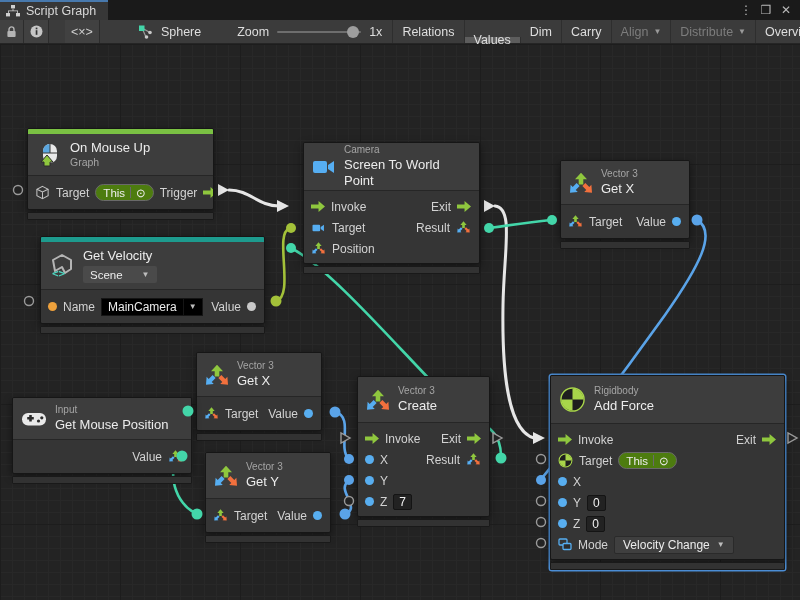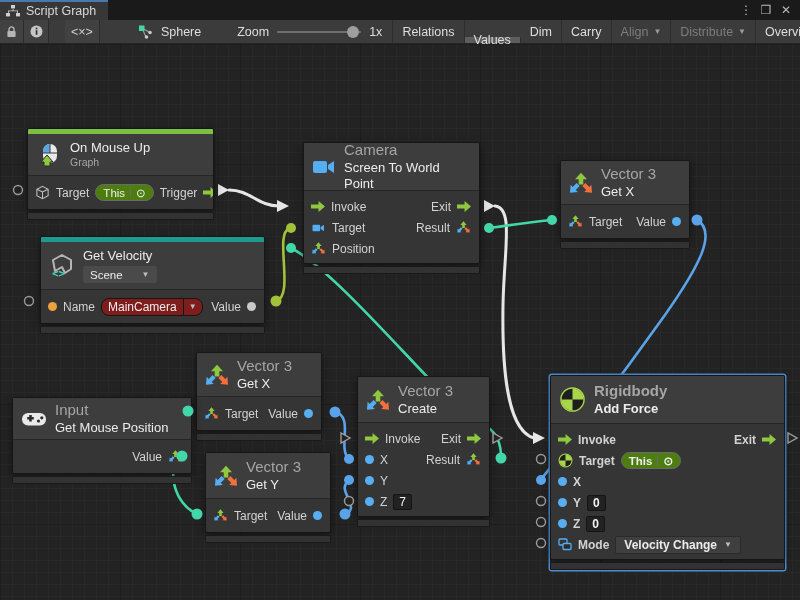--- a/index.html
+++ b/index.html
@@ -38,43 +38,43 @@
       linear-gradient(#282828 1px, transparent 1px),
       linear-gradient(90deg,#282828 1px, transparent 1px);
     background-size:120px 120px,120px 120px,12px 12px,12px 12px; }
   svg.layer { position:absolute; left:0; top:0; width:800px; height:556px; }
 
   
   .node { position:absolute; }
   .node .main { background:#353535; border:1px solid #161616; border-radius:2px;
     box-shadow:0 3px 8px rgba(0,0,0,.45); overflow:hidden; }
   .node .footer { margin-top:2px; height:8px; background:#323232; border:1px solid #191919; border-radius:1px; }
-  .node.selected { box-shadow:0 0 0 1.5px #4d90d8; border-radius:2px;font-weight:bold; }
+  .node.selected { box-shadow:0 0 0 1.5px #4d90d8; border-radius:2px; }
   .colorbar { height:5px; }
   .hdr { display:flex; align-items:center; gap:8px; padding:6px 10px 6px 8px; background:#3d3d3d;
     border-bottom:1px solid #262626; }
   .hdr .tt { display:flex; flex-direction:column; justify-content:center; line-height:1.25; }
-  .cat { font-size:15px; color:#a5a5a5; }
+  .cat { font-size:10px; color:#a5a5a5; }
   .title { font-size:13px; color:#ececec; }
   .sub { font-size:10.5px; color:#a5a5a5; }
   .rows { padding:5px 0 4px 0; }
   .row { display:flex; align-items:center; gap:6px; height:21px; padding:0 8px 0 7px;
     font-size:12px; color:#d2d2d2; white-space:nowrap; }
   .row.single { height:33px; }
   .ml { margin-left:auto; display:flex; align-items:center; gap:6px; }
   .dot { width:9px; height:9px; border-radius:50%; flex:none; }
   .dot.blue { background:#58aef0; }
   .dot.orange { background:#eea13c; } .dot.gray { background:#c9c9c9; }
   .chip { display:inline-flex; align-items:center; gap:5px; border:1px solid #6a6a6a; border-radius:9px;
     background:#4d7c0f; height:17px; padding:0 7px; font-size:11.5px; color:#eee; }
   .chip .sep { width:1px; height:11px; background:#6a6a6a; }
   .field { display:inline-flex; align-items:center; background:#222; border:1px solid #141414;
     border-radius:2px; height:16px; min-width:15px; padding:0 5px; font-size:12px; color:#f2f2f2; }
-  .ddbox { display:inline-flex; align-items:stretch; background:#7f1d1d; border:1px solid #151515;
-    border-radius:8px; height:18px; font-size:12px; color:#ececec; }
+  .ddbox { display:inline-flex; align-items:stretch; background:#000000; border:1px solid #151515;
+    border-radius:0; height:18px; font-size:12px; color:#ececec; }
   .ddbox .txt { display:flex; align-items:center; padding:0 6px; }
   .ddbox .arr { display:flex; align-items:center; padding:0 5px; border-left:1px solid #151515; font-size:8px; color:#bdbdbd; }
   .chipdd { display:inline-flex; align-items:center; gap:19px; background:#4a4a4a; border-radius:2px;
     height:17px; padding:0 7px; font-size:11.5px; color:#ececec; }
   .chipdd .arr, .modedd .arr { font-size:8px; color:#bdbdbd; }
   .modedd { display:inline-flex; align-items:center; gap:7px; background:#3f3f3f; border:1px solid #2a2a2a;
     border-radius:2px; height:18px; padding:0 8px; font-size:12px; color:#ececec; }
   .icon { flex:none; display:flex; align-items:center; justify-content:center; }
 </style>
 </head>

